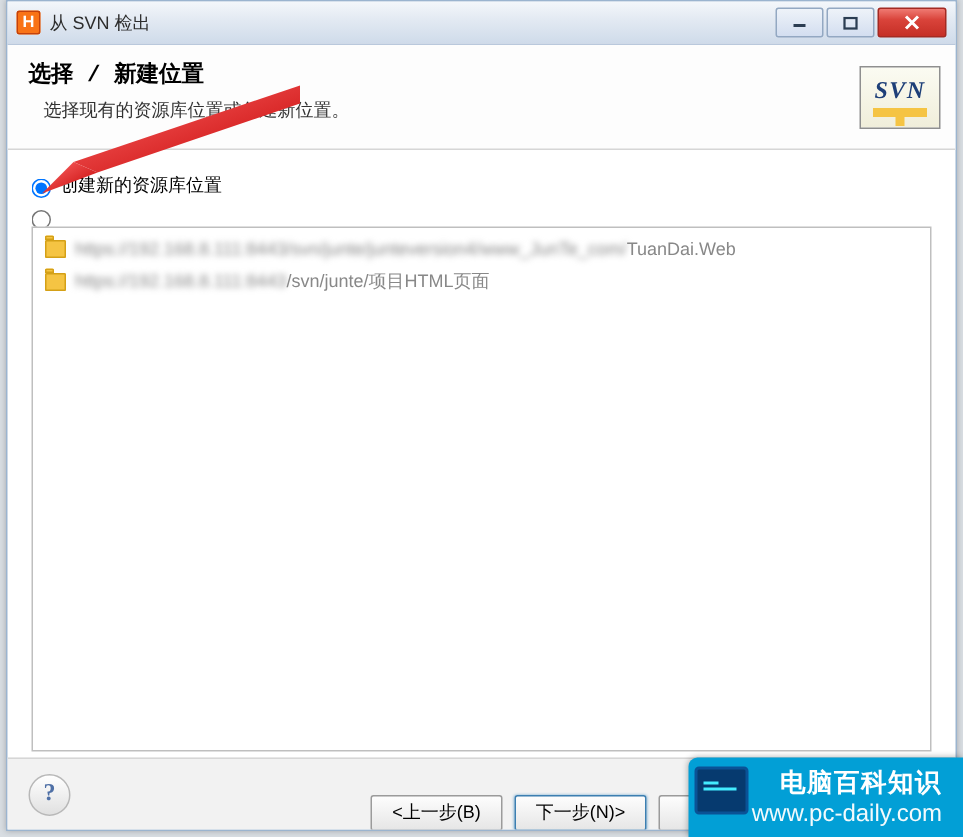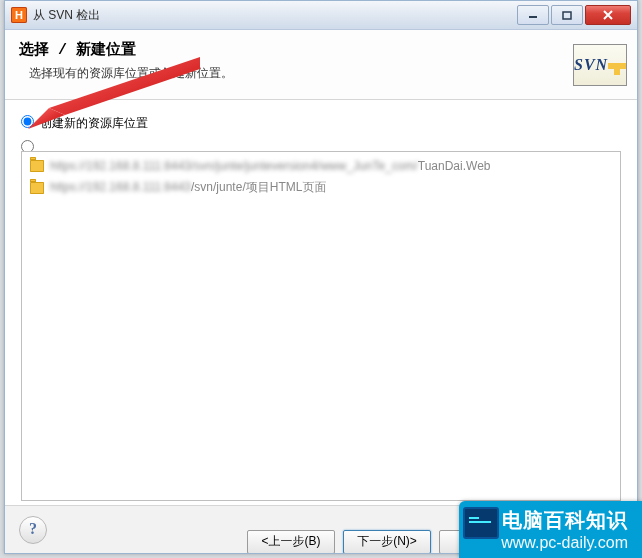--- a/index.html
+++ b/index.html
@@ -103,21 +103,21 @@
   }
   .svn-logo {
     position: absolute;
     right: 10px;
     top: 14px;
     width: 52px;
     height: 40px;
     border: 1px solid #8f8f8f;
     background: linear-gradient(to bottom, #fbfbf2 0%, #f0eeda 100%);
     display: flex;
-    flex-direction: row;
+    flex-direction: column;
     align-items: center;
     justify-content: center;
   }
   .svn-logo .svn-text {
     font: italic bold 16px serif;
     letter-spacing: 1px;
     color: #1e3f78;
   }
   .svn-logo .svn-bar {
     margin-top: 2px;
@@ -141,21 +141,21 @@
     position: absolute;
     left: 0;
     right: 0;
     top: 98px; 
     bottom: 48px; 
     padding: 14px 16px 0 16px;
     box-sizing: border-box;
   }
   .radio-row {
     display: flex;
-    align-items: flex-start;
+    align-items: flex-end;
     margin: 2px 0 8px 0;
   }
   .radio-row input[type=radio] {
     margin: 0 6px 0 0;
   }
   .repo-list {
     position: absolute;
     left: 16px;
     right: 16px;
     top: 52px;
@@ -259,21 +259,21 @@
     color: #fff;
     padding: 6px 14px 4px 42px;
     border-top-left-radius: 6px;
     font-family: "Microsoft YaHei", sans-serif;
     text-align: right;
     line-height: 1.3;
     z-index: 20;
     box-shadow: 0 0 4px rgba(0,0,0,.3);
   }
   .watermark .wm-title {
-    font-size: 20px;
+    font-size: 17px;
     font-weight: bold;
     letter-spacing: 1px;
   }
   .watermark .wm-url {
     font-size: 16px;
     opacity: .95;
   }
   .wm-icon {
     position: absolute;
     left: 4px;

